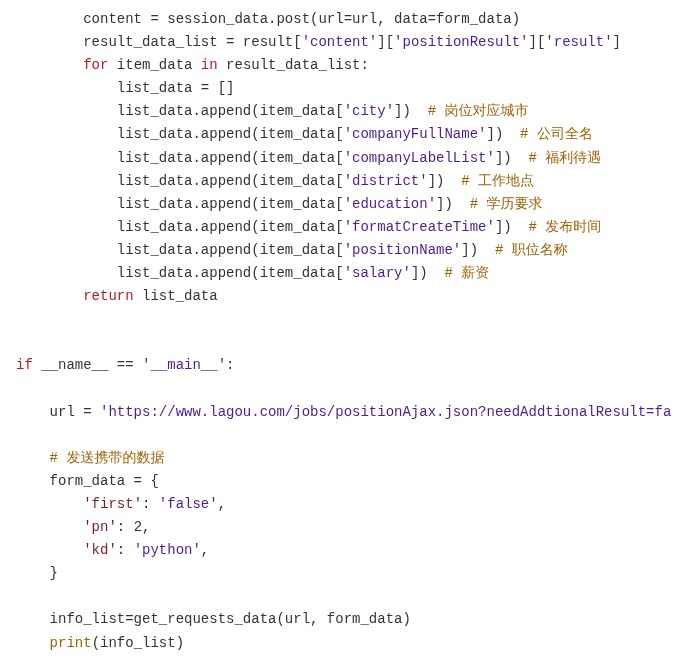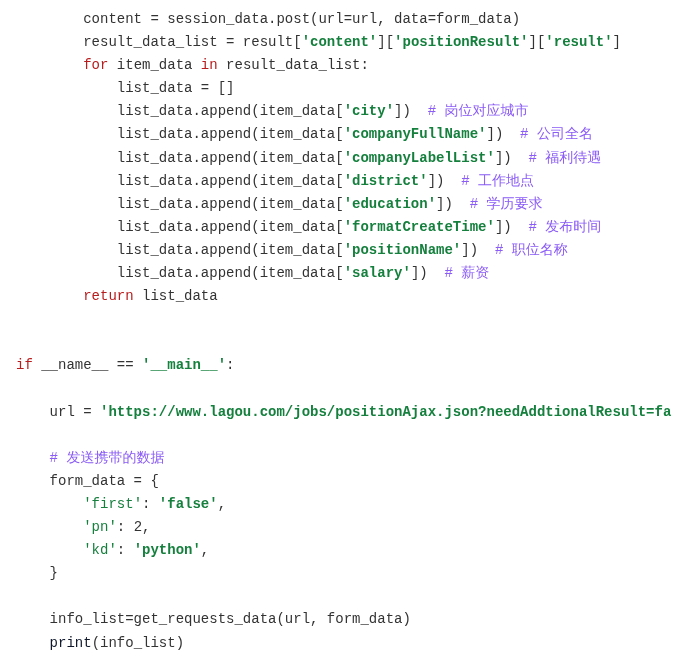--- a/index.html
+++ b/index.html
@@ -17,24 +17,24 @@
     }
     .code-block {
       white-space: pre;
       overflow-x: auto;
       padding-bottom: 8px;
     }
     .line {
       display: block;
     }
     .kw { color: #b91c1c; }
-    .str { color: #15803d; font-weight: bold; }
-    .dictkey { color: #15803d; }
-    .builtin { color: #0f172a; }
-    .cmt { color: #8b5cf6; }
+    .str { color: #4c1d95; }
+    .dictkey { color: #7f1d1d; }
+    .builtin { color: #a16207; }
+    .cmt { color: #a16207; }
     .copy-link {
       color: #333;
       font-size: 14px;
       margin-top: 6px;
       cursor: pointer;
     }
   </style>
 </head>
 <body>
 

